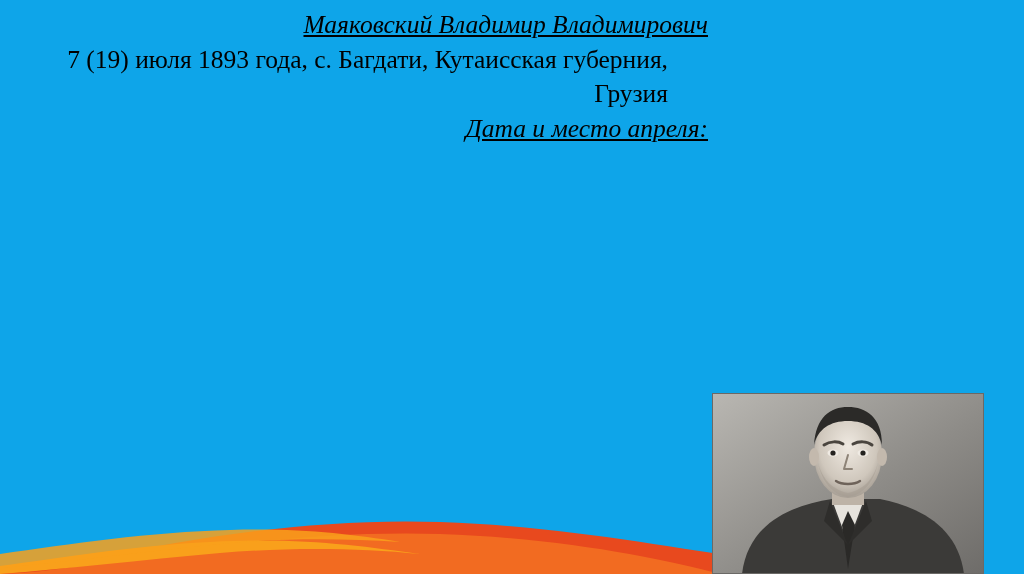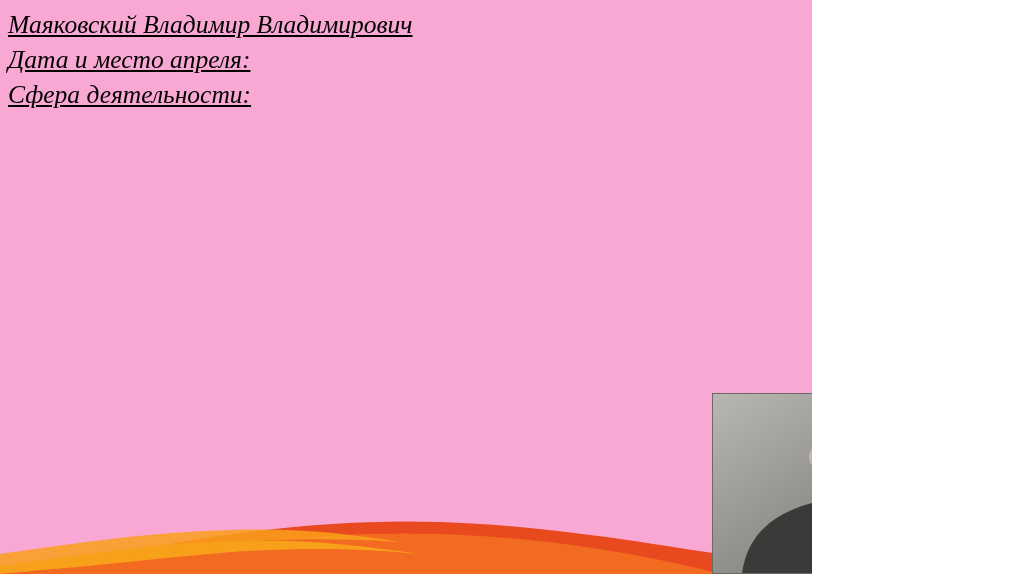--- a/index.html
+++ b/index.html
@@ -10,24 +10,25 @@
     width: 1024px;
     height: 574px;
     background: #ffffff;
     font-family: "Liberation Serif", serif;
     overflow: hidden;
     position: relative;
   }
   .slide {
     position: absolute;
     inset: 0;
-    width: 812px;
+    width: 1024px;
     height: 574px;
-    background: #f9a8d4;
+    background: #0ea5e9;
     overflow: hidden;
+    text-align: right;
   }
   .content {
     position: absolute;
     left: 8px;
     top: 8px;
     width: 700px;
   }
   .line {
     font-size: 25.5px;
     line-height: 1.33;
@@ -65,22 +66,22 @@
     display: block;
   }
 </style>
 </head>
 <body>
 
 <div class="slide">
 
   <div class="content">
     <p class="line heading">Маяковский Владимир Владимирович</p>
+    <p class="line wrap">7 (19) июля 1893 года, с. Багдати, Кутаисская губерния, Грузия</p>
     <p class="line heading">Дата и место апреля:</p>
-    <p class="line heading">Сфера деятельности:</p>
   </div>
 
   <div class="swoosh">
     <svg width="760" height="120" viewBox="0 0 760 120" xmlns="http://www.w3.org/2000/svg">
       <path d="M0,120 L760,120 L760,106 C660,92 560,72 440,68 C320,64 200,82 100,104 C66,111 32,116 0,118 Z" fill="#E8491E"></path>
       <path d="M0,120 L720,120 C660,104 560,84 440,80 C310,76 180,96 80,112 C54,116 26,119 0,120 Z" fill="#F26B21"></path>
       <path d="M0,112 C60,104 130,92 210,88 C300,83 360,92 420,100 C360,94 290,93 220,99 C140,106 66,115 0,120 Z" fill="#F9A01B"></path>
       <path d="M0,100 C70,90 150,78 230,76 C300,74 350,80 400,88 C340,84 280,84 220,90 C140,98 66,108 0,114 Z" fill="#F9A01B" opacity="0.85"></path>
     </svg>
   </div>

